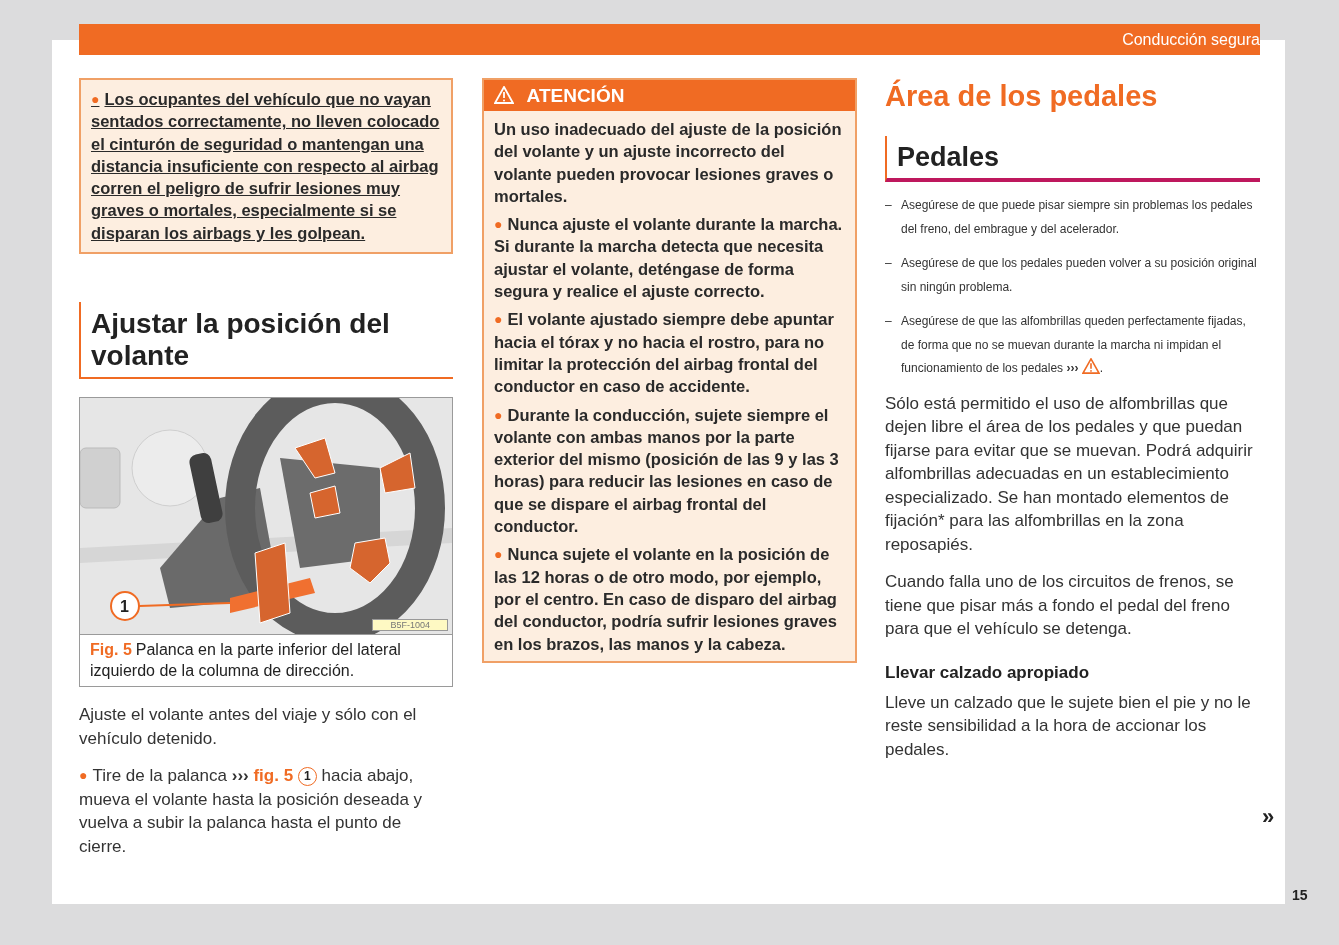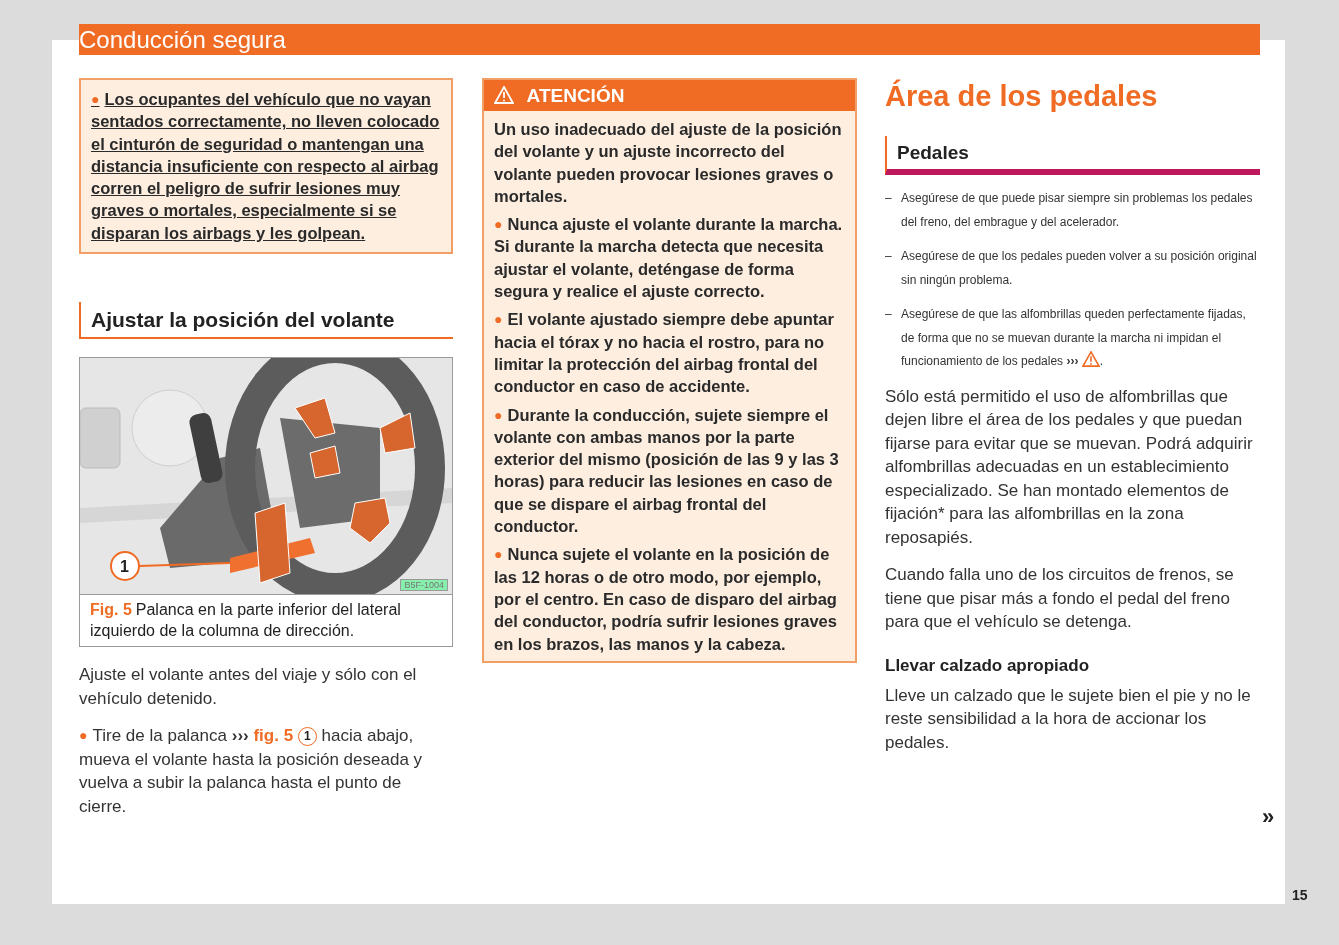--- a/index.html
+++ b/index.html
@@ -10,49 +10,49 @@
     font-family: "Liberation Sans", "DejaVu Sans", sans-serif;
     color: #222;
   }
   .page {
     position: absolute; left: 52px; top: 40px; width: 1233px; height: 864px;
     background: #ffffff;
   }
   .header-bar {
     position: absolute; left: 79px; top: 24px; width: 1181px; height: 31px;
     background: #f06b23;
-    color: #fff; font-size: 24px; text-align: left; line-height: 31px;
+    color: #fff; font-size: 16px; text-align: right; line-height: 31px;
   }
   .col { position: absolute; top: 78px; }
   .col1 { left: 79px; width: 374px; }
   .col2 { left: 482px; width: 375px; }
   .col3 { left: 885px; width: 375px; }
 
   .note-box {
     background: #fdeee0; border: 2px solid #f0a066;
     padding: 8px 10px 8px 10px; font-weight: bold; font-size: 16.5px; line-height: 22.3px;
     color: #2a2a2a;
     text-decoration: underline;
   }
   .dot { color: #f06b23; font-size: 14px; margin-right: 5px; vertical-align: 1px; }
 
   .section-title {
-    margin-top: 48px; font-size: 21px; font-weight: bold; padding: 6px 0 5px 10px;
+    margin-top: 48px; font-size: 28px; font-weight: bold; padding: 6px 0 5px 10px;
     border-left: 2px solid #f06b23; border-bottom: 2px solid #f06b23; color: #222;
   }
 
   .figure {
     margin-top: 18px; border: 1px solid #9a9a9a; width: 374px;
   }
   .figure-img {
     position: relative; height: 236px; background: #e4e4e4; overflow: hidden;
   }
   .fig-code {
     position: absolute; right: 4px; bottom: 3px; font-size: 9px; color: #777;
-    background: #86efac; border: 1px solid #999; padding: 0 3px;
+    background: #fef9c3; border: 1px solid #999; padding: 0 17px;
   }
   .figure-caption {
     font-size: 16px; line-height: 21px; padding: 4px 8px 5px 10px; color: #222;
     border-top: 1px solid #9a9a9a;
   }
   .fig-label { color: #f06b23; font-weight: bold; margin-right: 4px; }
 
   .para { font-size: 17px; line-height: 23.5px; color: #333; margin-top: 14px; }
   .ref { color: #f06b23; font-weight: bold; }
   .chev { color: #333; font-weight: bold; }
@@ -66,22 +66,22 @@
   }
   .warn-head {
     background: #f06b23; color: #fff; font-weight: bold; font-size: 19px;
     height: 31px; line-height: 31px; padding-left: 10px;
   }
   .warn-body { padding: 7px 10px 6px 10px; font-weight: bold; font-size: 16.5px; line-height: 22.3px; color: #2a2a2a; }
   .warn-body p { margin-bottom: 6px; }
 
   .main-title { font-size: 29px; font-weight: bold; color: #f06b23; line-height: 36px; }
   .sub-title {
-    margin-top: 22px; font-size: 19px; font-weight: bold; padding: 6px 0 5px 10px;
-    border-left: 2px solid #f06b23; border-bottom: 6px solid #be185d;
+    margin-top: 22px; font-size: 27px; font-weight: bold; padding: 6px 0 5px 10px;
+    border-left: 2px solid #f06b23; border-bottom: 4px solid #be185d;
   }
   .dash-list { list-style: none; margin-top: 12px; }
   .dash-list li {
     position: relative; padding-left: 16px; font-size: 12px; line-height: 23.5px; color: #333; margin-bottom: 11px;
   }
   .dash-list li::before { content: "–"; position: absolute; left: 0; top: 0; }
   .h4 { font-size: 17px; font-weight: bold; margin-top: 22px; color: #222; }
   .cont-mark { position: absolute; left: 1262px; top: 804px; font-size: 22px; font-weight: bold; color: #222; }
   .page-num { position: absolute; left: 1292px; top: 887px; font-size: 14px; font-weight: bold; color: #222; }
 </style>

